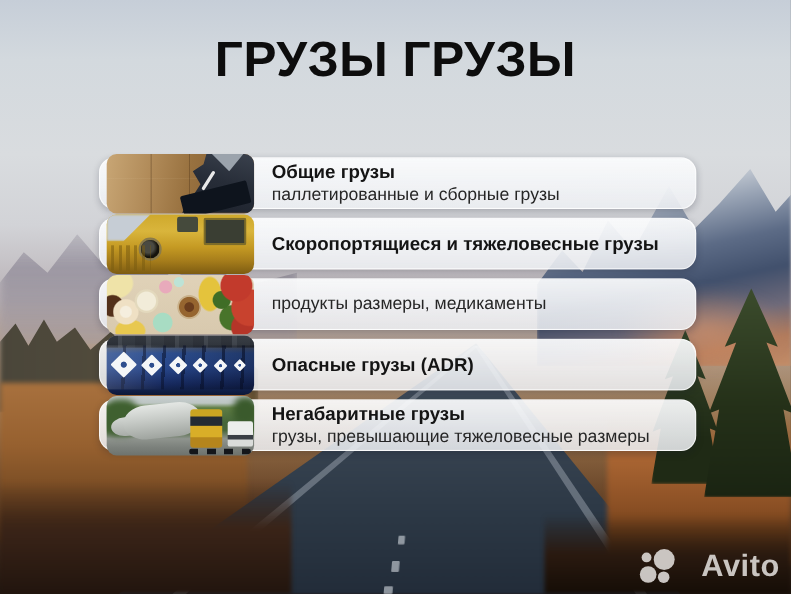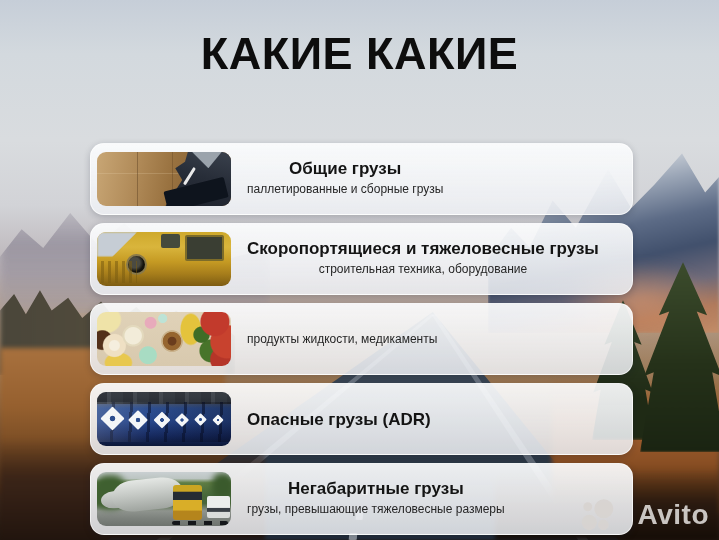--- a/index.html
+++ b/index.html
@@ -45,29 +45,29 @@
   .road-edge.r{clip-path:polygon(60.0% 6%,60.6% 6%,81.8% 100%,80.4% 100%);}
   .dash{position:absolute;background:rgba(228,233,239,.55);border-radius:1px;filter:blur(.5px);}
   .dash.d1{left:362px;top:487px;width:6px;height:8px;transform:skewX(-5deg);}
   .dash.d2{left:356px;top:510px;width:7px;height:10px;transform:skewX(-5deg);}
   .dash.d3{left:349px;top:533px;width:8px;height:7px;transform:skewX(-5deg);}
 
   .title{position:absolute;top:30px;left:0;width:100%;text-align:center;
     font-size:45px;line-height:47px;font-weight:bold;color:#0d0d0d;letter-spacing:.5px;}
 
   .cards{position:absolute;left:90px;top:143px;width:543px;display:flex;flex-direction:column;gap:8px;}
-  .card{height:72px;border-radius:14px;display:flex;align-items:center;box-sizing:border-box;padding:4px 14px 4px 4px;
+  .card{height:47px;border-radius:14px;display:flex;align-items:center;box-sizing:border-box;padding:4px 14px 4px 4px;
     background:linear-gradient(180deg,rgba(251,252,253,.93) 0%,rgba(237,239,243,.86) 100%);
     border:1px solid rgba(255,255,255,.65);
-    box-shadow:0 2px 7px rgba(20,25,40,.22);text-align:center;}
+    box-shadow:0 2px 7px rgba(20,25,40,.22);}
   .thumb{position:relative;flex:none;width:134px;height:54px;border-radius:9px;overflow:hidden;margin-left:2px;}
   .thumb span{position:absolute;display:block;}
   .card-text{margin-left:16px;min-width:0;}
   .card-title{font-size:17px;font-weight:bold;color:#141414;line-height:21px;white-space:nowrap;}
-  .card-sub{font-size:12px;color:#262626;line-height:21px;white-space:nowrap;}
+  .card-sub{font-size:16px;color:#262626;line-height:21px;white-space:nowrap;}
 
   
   .thumb-general{background:linear-gradient(100deg,#c8a675 0%,#b08a58 30%,#98713f 55%,#7a5630 100%);}
   .thumb-general .edges{inset:0;background:
     linear-gradient(to right,transparent 29.6%,rgba(70,45,20,.5) 30%,transparent 30.8%,transparent 55.6%,rgba(70,45,20,.45) 56%,transparent 56.8%),
     linear-gradient(to bottom,transparent 39.6%,rgba(235,215,180,.4) 40%,transparent 41.5%);}
   .thumb-general .person{right:0;top:0;width:52%;height:100%;
     background:linear-gradient(195deg,#3a414d 0%,#272d38 45%,#1c212b 100%);
     clip-path:polygon(38% 0,100% 0,100% 100%,6% 100%,30% 52%,20% 30%,34% 18%);}
   .thumb-general .collar{right:7%;top:0;width:22%;height:30%;background:#9ba3ac;clip-path:polygon(0 0,100% 0,55% 100%);}
@@ -147,21 +147,21 @@
   <div class="dash d1"></div>
   <div class="dash d2"></div>
   <div class="dash d3"></div>
   <div class="bg orange-right"></div>
   <div class="bg conifer2"></div>
   <div class="bg conifer1"></div>
   <div class="bg dark-bl"></div>
   <div class="bg dark-br"></div>
 
   <div class="title">
-    <div>КАКИЕ КАКИЕ</div>
+    <div>ГРУЗЫ ГРУЗЫ</div>
   </div>
 
   <div class="cards">
 
     <div class="card">
       <div class="thumb thumb-general">
         <span class="edges"></span>
         <span class="person"></span>
         <span class="collar"></span>
         <span class="clipboard"></span>
@@ -176,28 +176,27 @@
     <div class="card">
       <div class="thumb thumb-heavy">
         <span class="sky"></span>
         <span class="win1"></span>
         <span class="win2"></span>
         <span class="light"></span>
         <span class="grill"></span>
       </div>
       <div class="card-text">
         <div class="card-title">Скоропортящиеся и тяжеловесные грузы</div>
-        <div class="card-sub">строительная техника, оборудование</div>
       </div>
     </div>
 
     <div class="card">
       <div class="thumb thumb-perishable"></div>
       <div class="card-text">
-        <div class="card-sub">продукты жидкости, медикаменты</div>
+        <div class="card-sub">продукты размеры, медикаменты</div>
       </div>
     </div>
 
     <div class="card">
       <div class="thumb thumb-dangerous">
         <span class="pipes"></span>
         <span class="cans"></span>
         <span class="dm" style="left:5%;top:34%;width:17px;height:17px;"></span>
         <span class="dm" style="left:25%;top:38%;width:14px;height:14px;"></span>
         <span class="dm" style="left:44%;top:40%;width:12px;height:12px;"></span>

